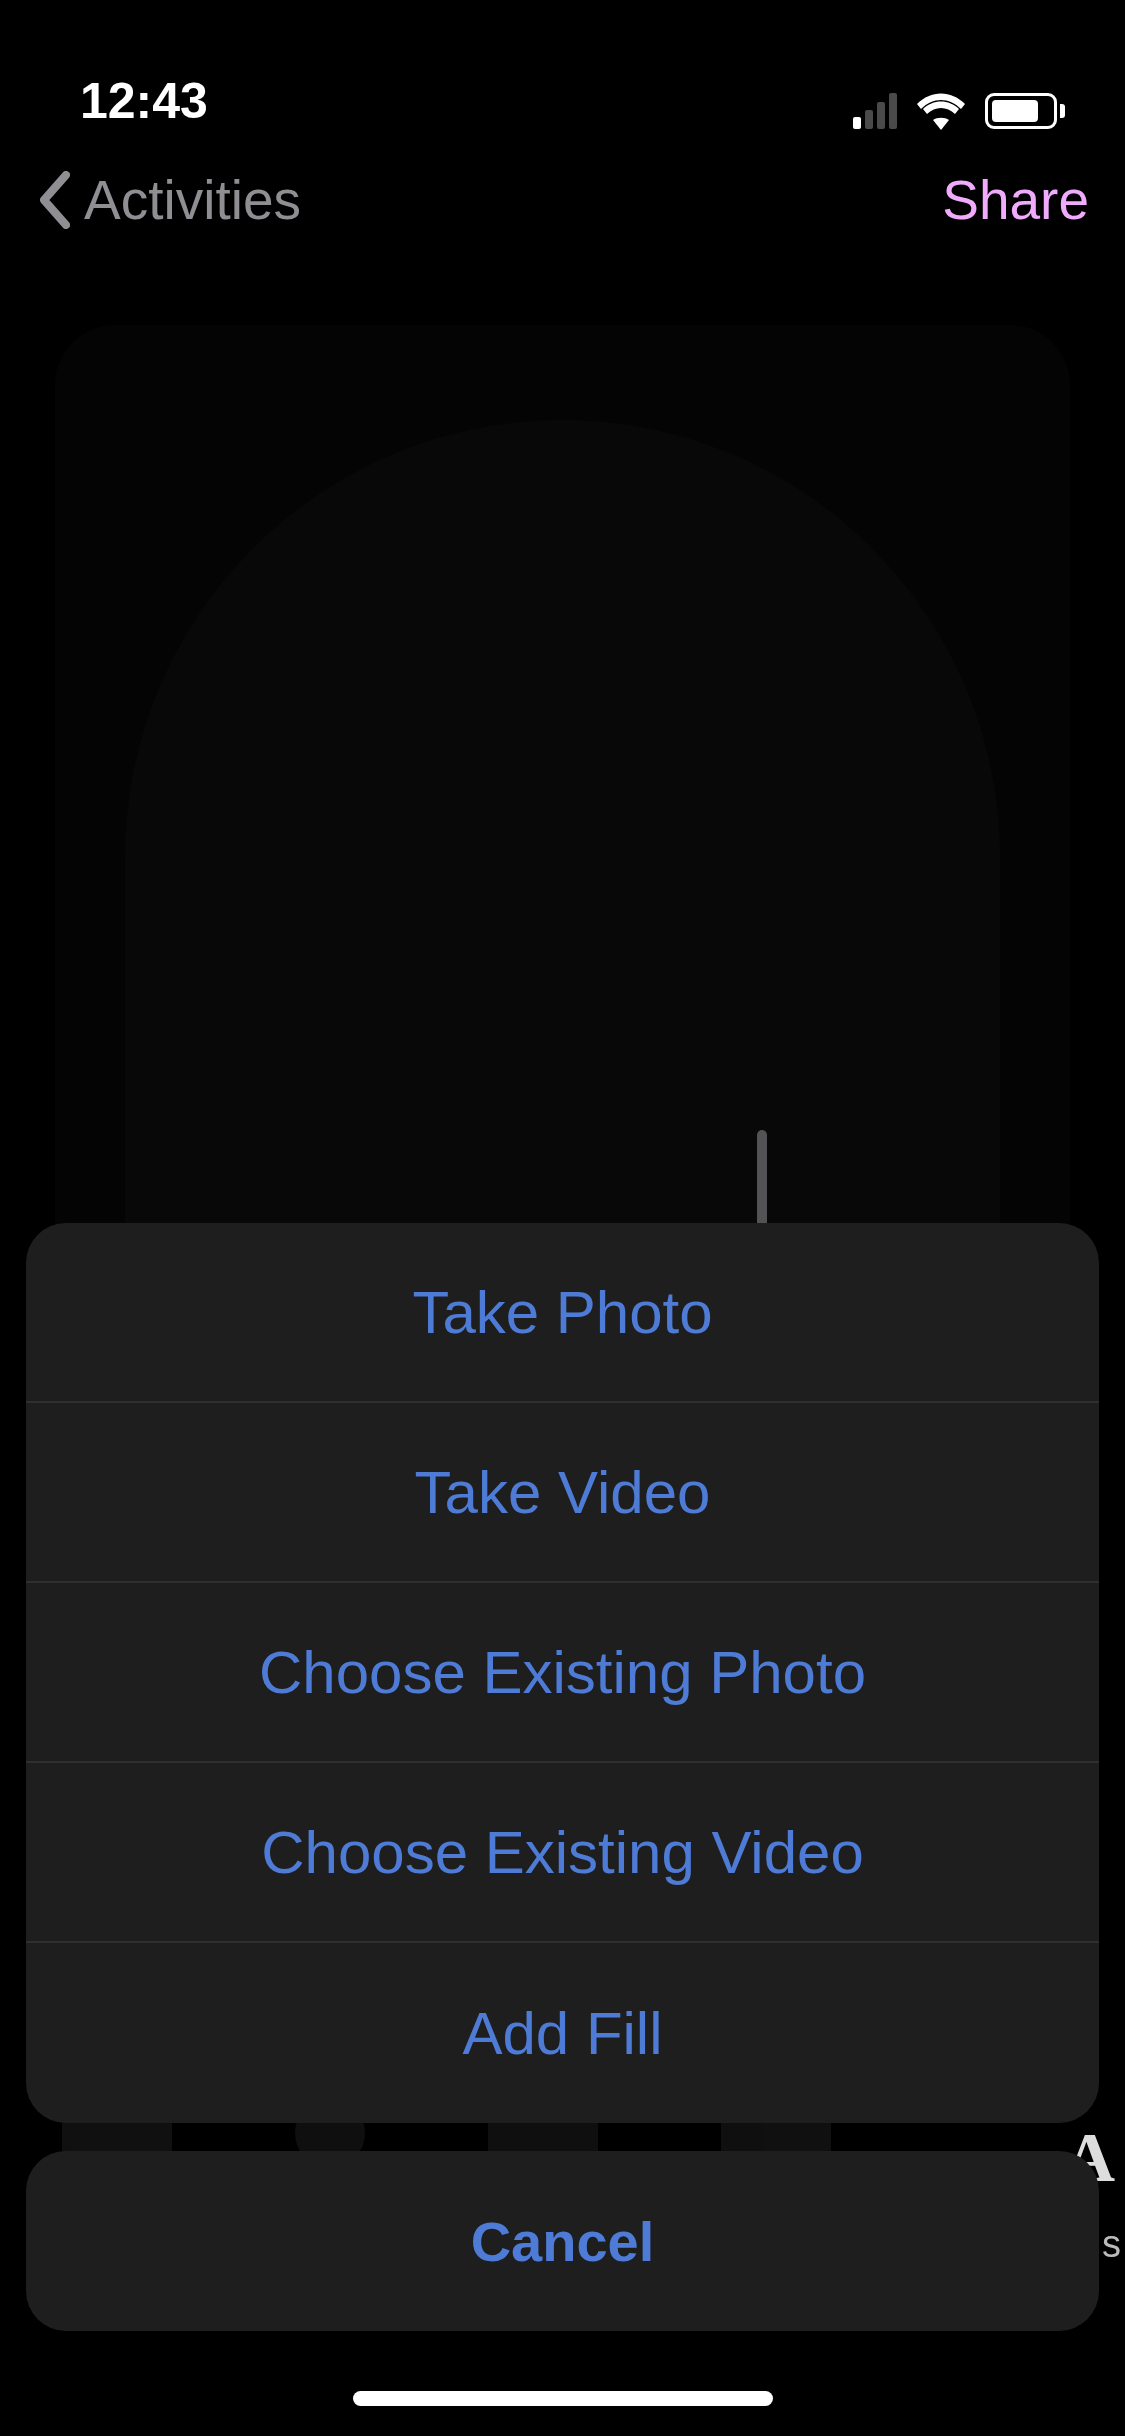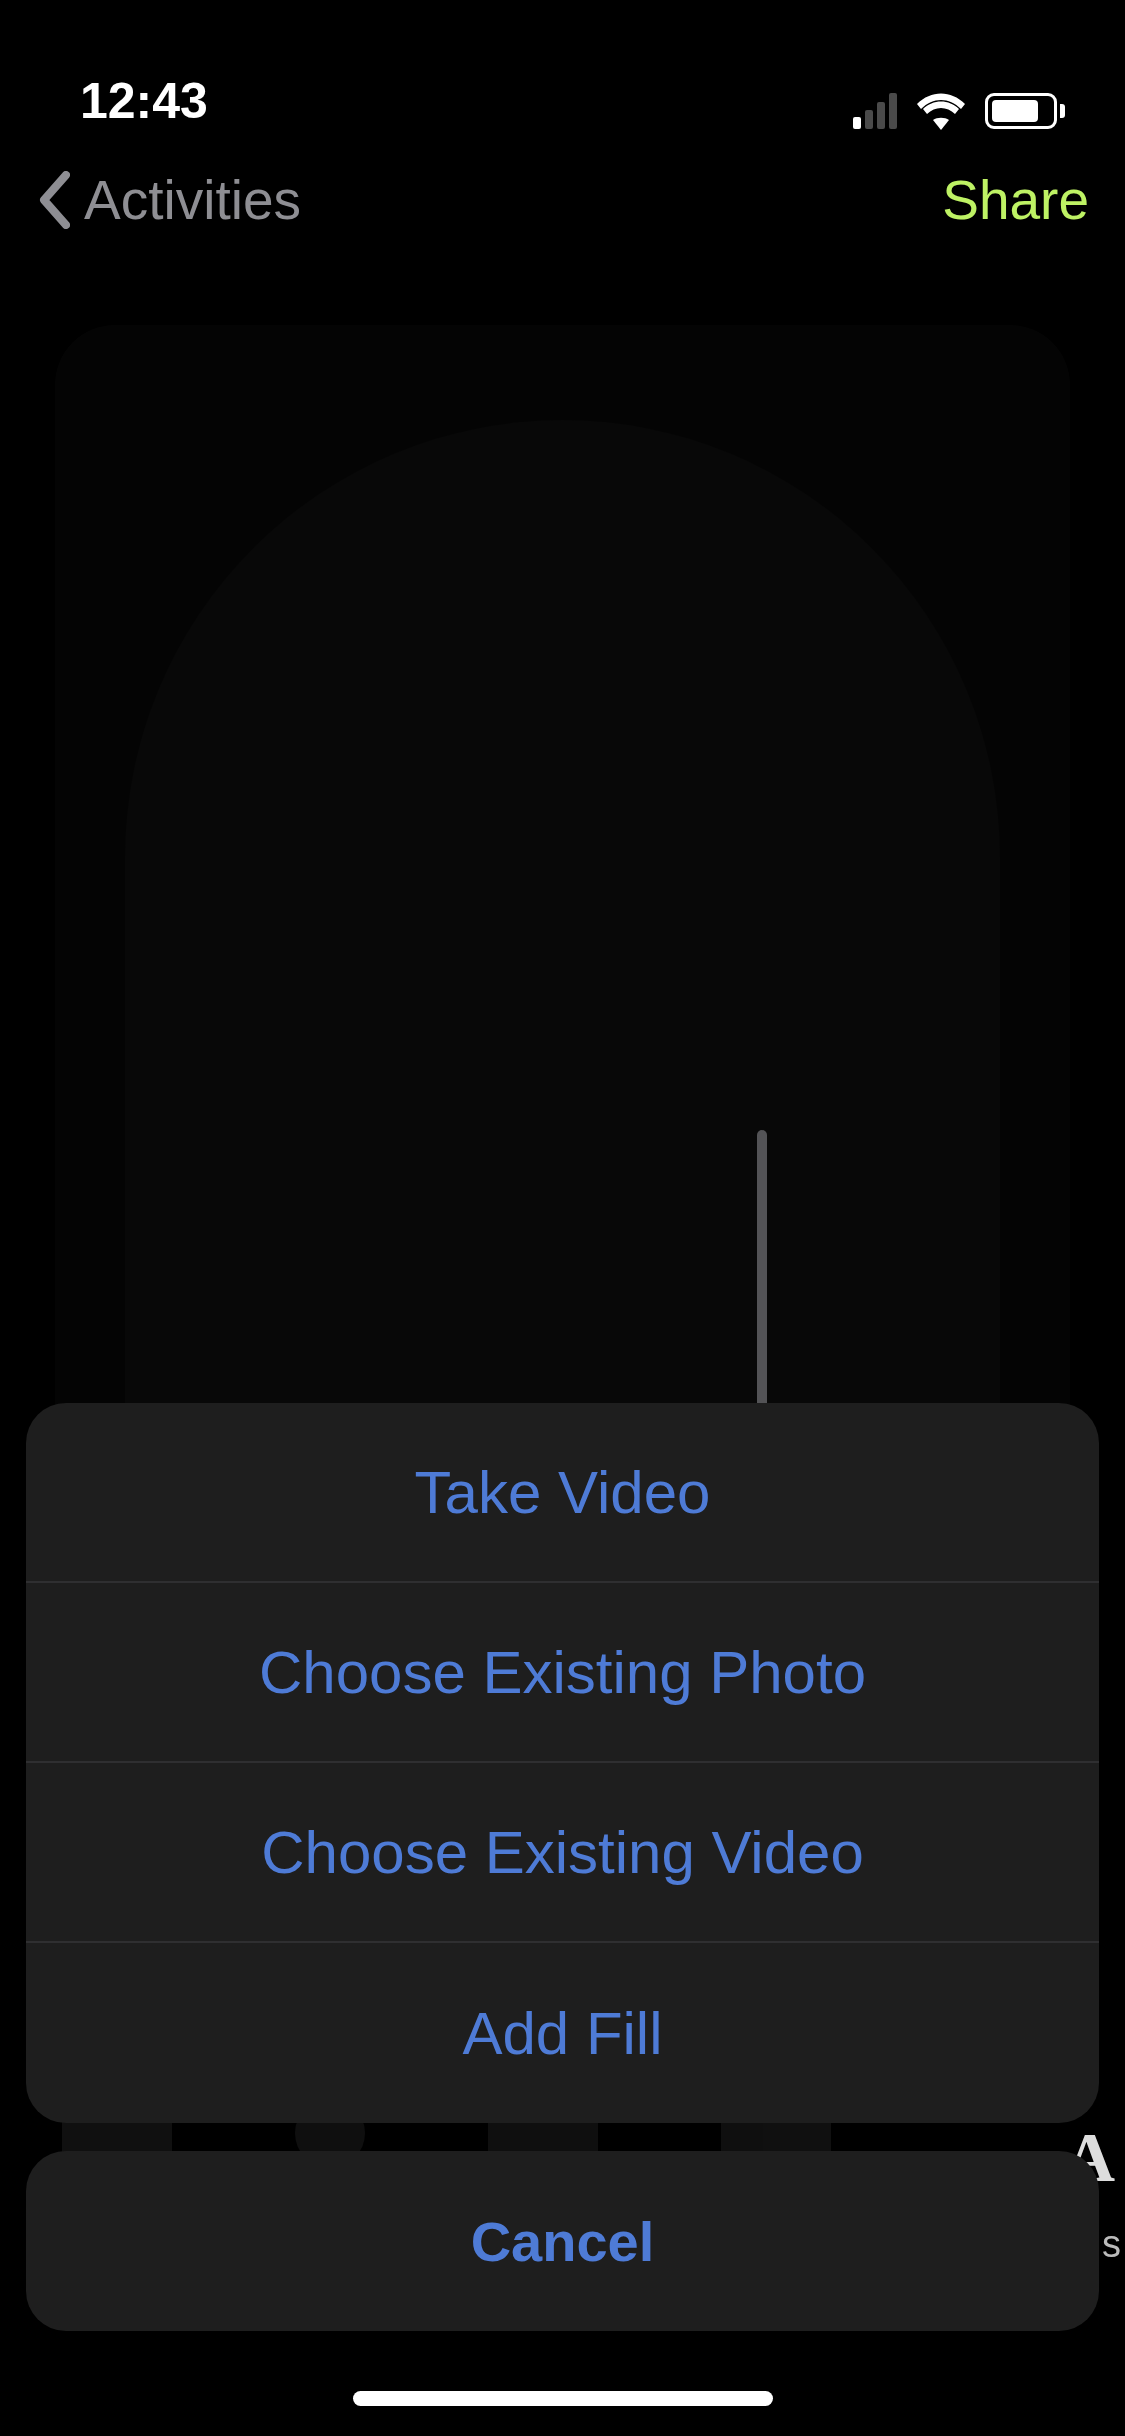--- a/index.html
+++ b/index.html
@@ -88,21 +88,21 @@
   }
   .nav-back {
     display: flex;
     align-items: center;
     gap: 14px;
     color: #8e8e93;
     font-size: 55px;
     font-weight: 400;
   }
   .nav-share {
-    color: #bef264;
+    color: #f0abfc;
     font-size: 55px;
     font-weight: 400;
   }
   .chevron-left svg { display: block; }
 
   
   .dim-overlay {
     position: absolute;
     inset: 0;
     background: rgba(0,0,0,0.55);
@@ -426,20 +426,23 @@
   <div class="tb-item"></div>
   <div class="tb-item"></div>
   <div class="tb-item" style="background:transparent;"></div>
 </div>
 <div class="obscured-letter">A</div>
 <div class="obscured-s">s</div>
 
 <div class="sheet-backdrop">
   <div class="sheet-group">
     <div class="sheet-item">
+      <span>Take Photo</span>
+    </div>
+    <div class="sheet-item">
       <span>Take Video</span>
     </div>
     <div class="sheet-item">
       <span>Choose Existing Photo</span>
     </div>
     <div class="sheet-item">
       <span>Choose Existing Video</span>
     </div>
     <div class="sheet-item">
       <span>Add Fill</span>

